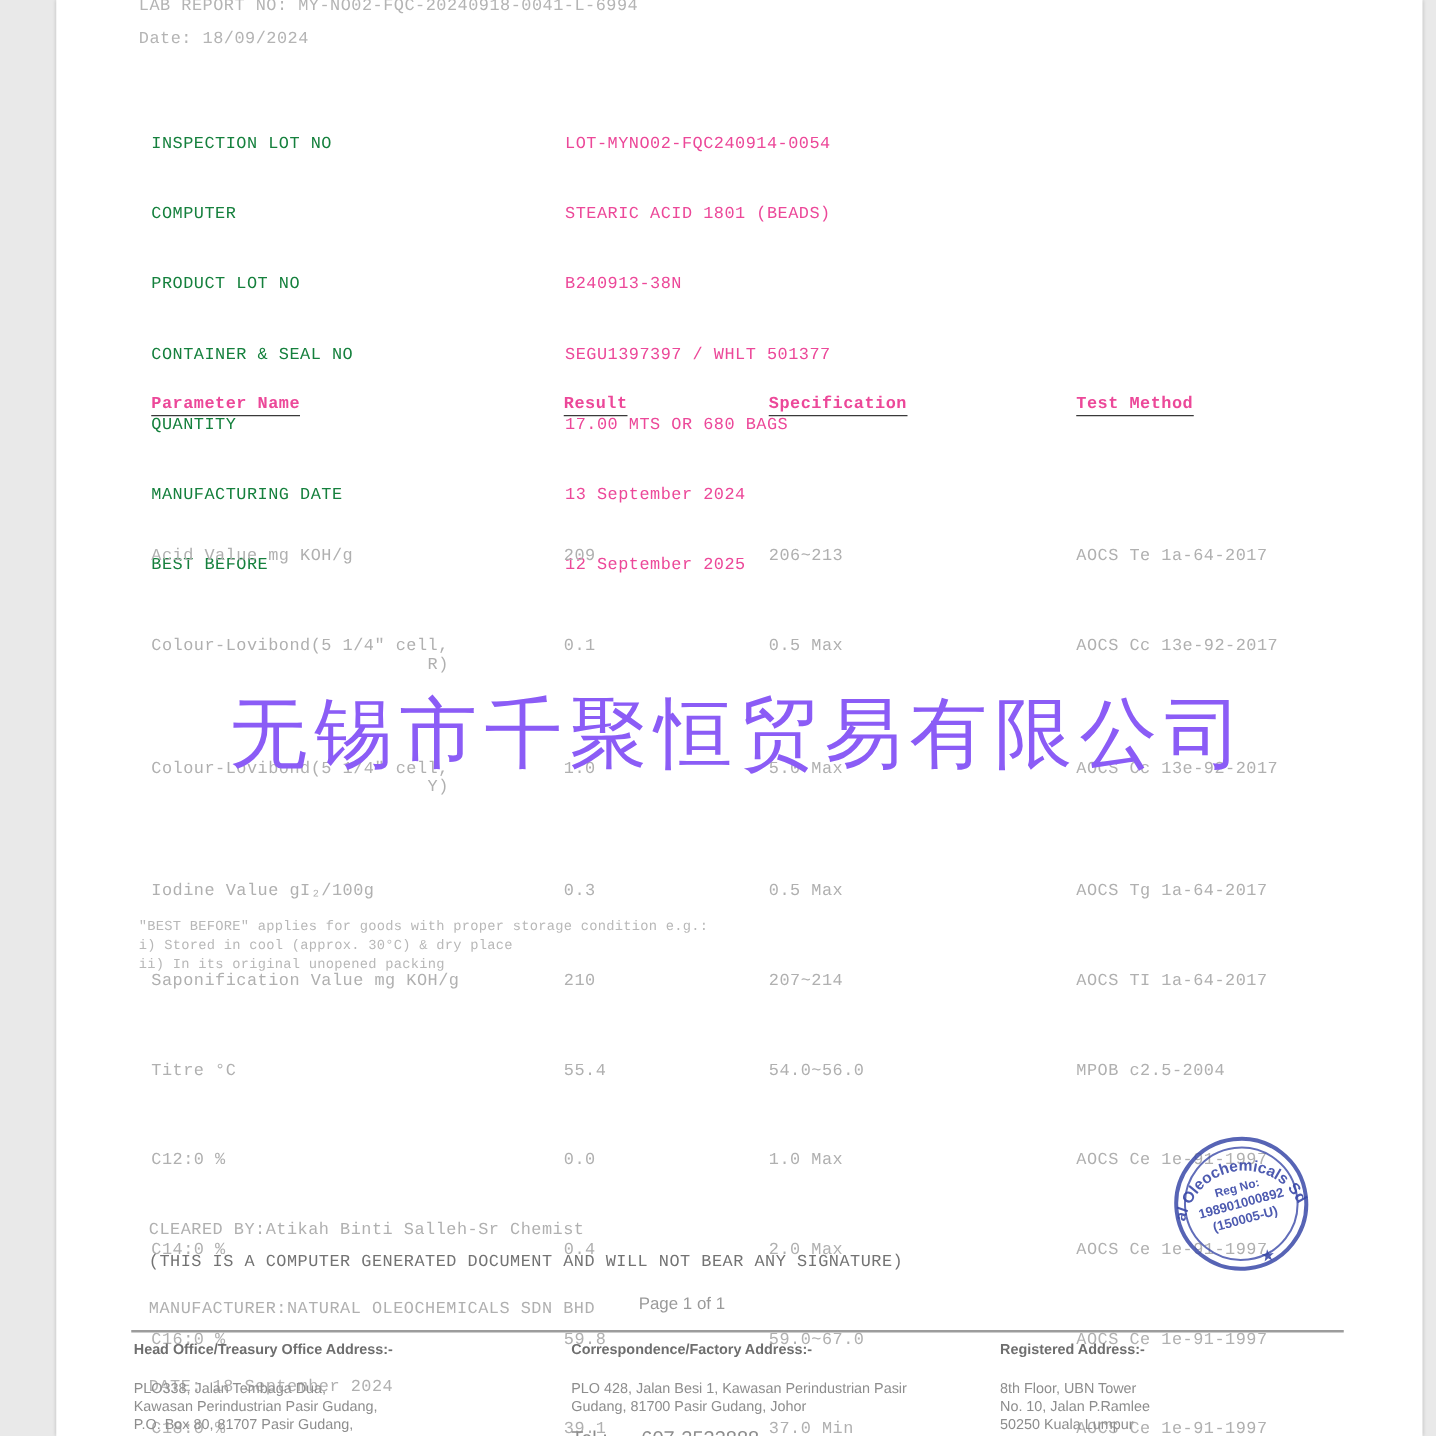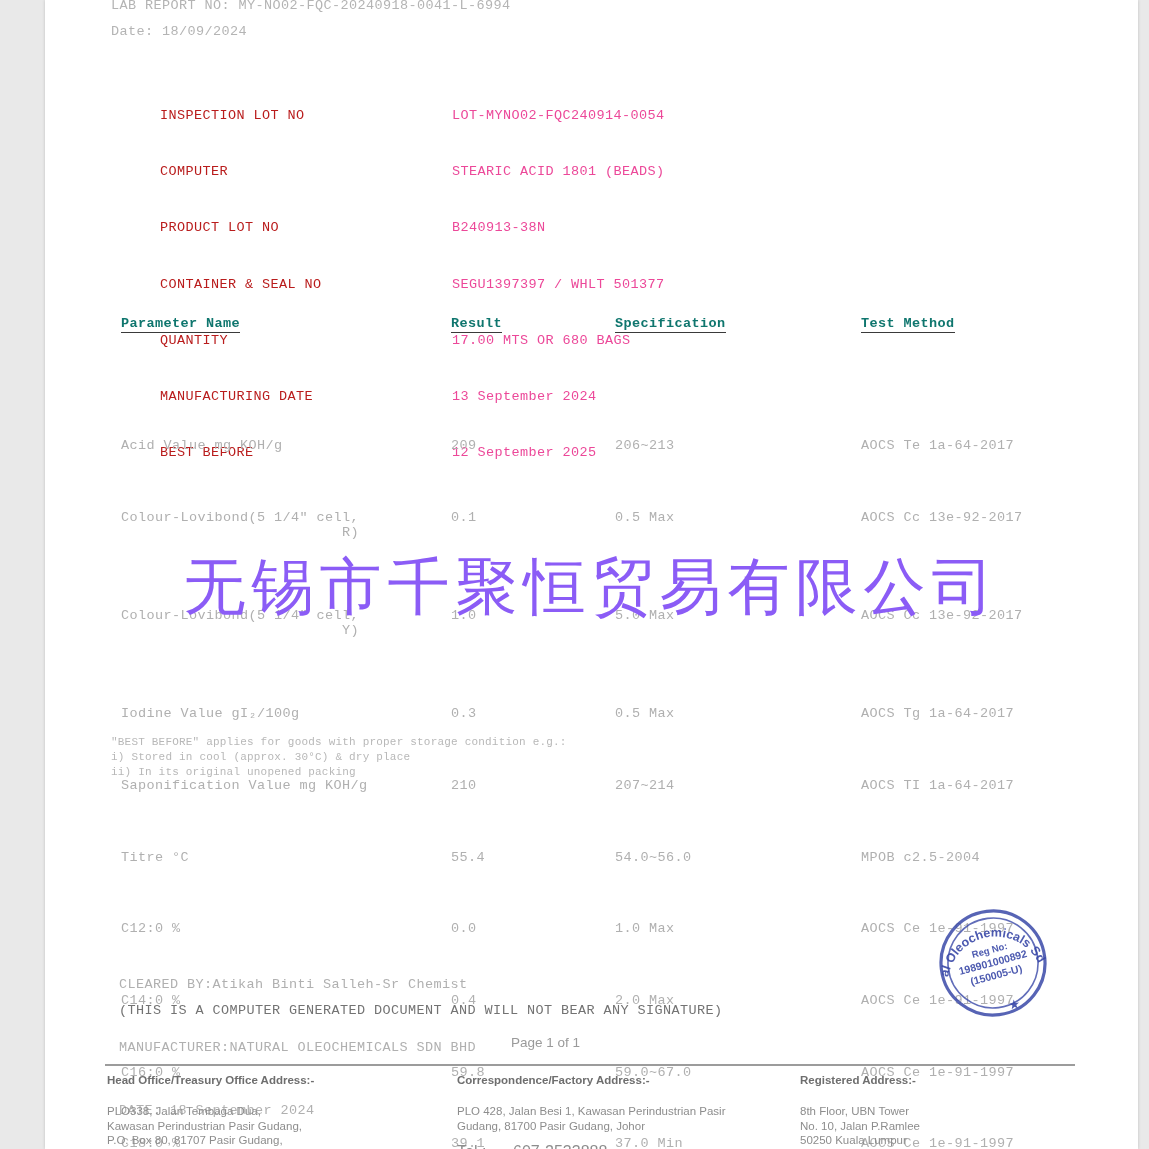--- a/index.html
+++ b/index.html
@@ -69,34 +69,33 @@
     font-size: 19px;
     letter-spacing: 1.2px;
     color: #2b2b2b;
   }
 
   
   #info { position: absolute; left: 76px; top: 78px; }
   .info-row { height: 26.2px; position: relative; }
   .info-key {
     position: absolute; left: 0; top: 0;
-    color: #b91c1c;
-    margin-left: 39px;
+    color: #15803d;
   }
   .info-val {
     position: absolute; left: 331px; top: 0;
     color: #ec4899;
   }
 
   
   #table { position: absolute; left: 76px; top: 286px; width: 990px; }
   .t-row { position: relative; }
   .t-head { height: 32px; }
   .t-head .cell {
-    color: #0f766e;
+    color: #ec4899;
     font-weight: bold;
     font-size: 13.5px;
     border-bottom: 1px solid #3a3a3a;
     display: inline-block;
     padding-bottom: 1px;
   }
   .cell {
     position: absolute;
     top: 0;
     color: #b0b0b0;

